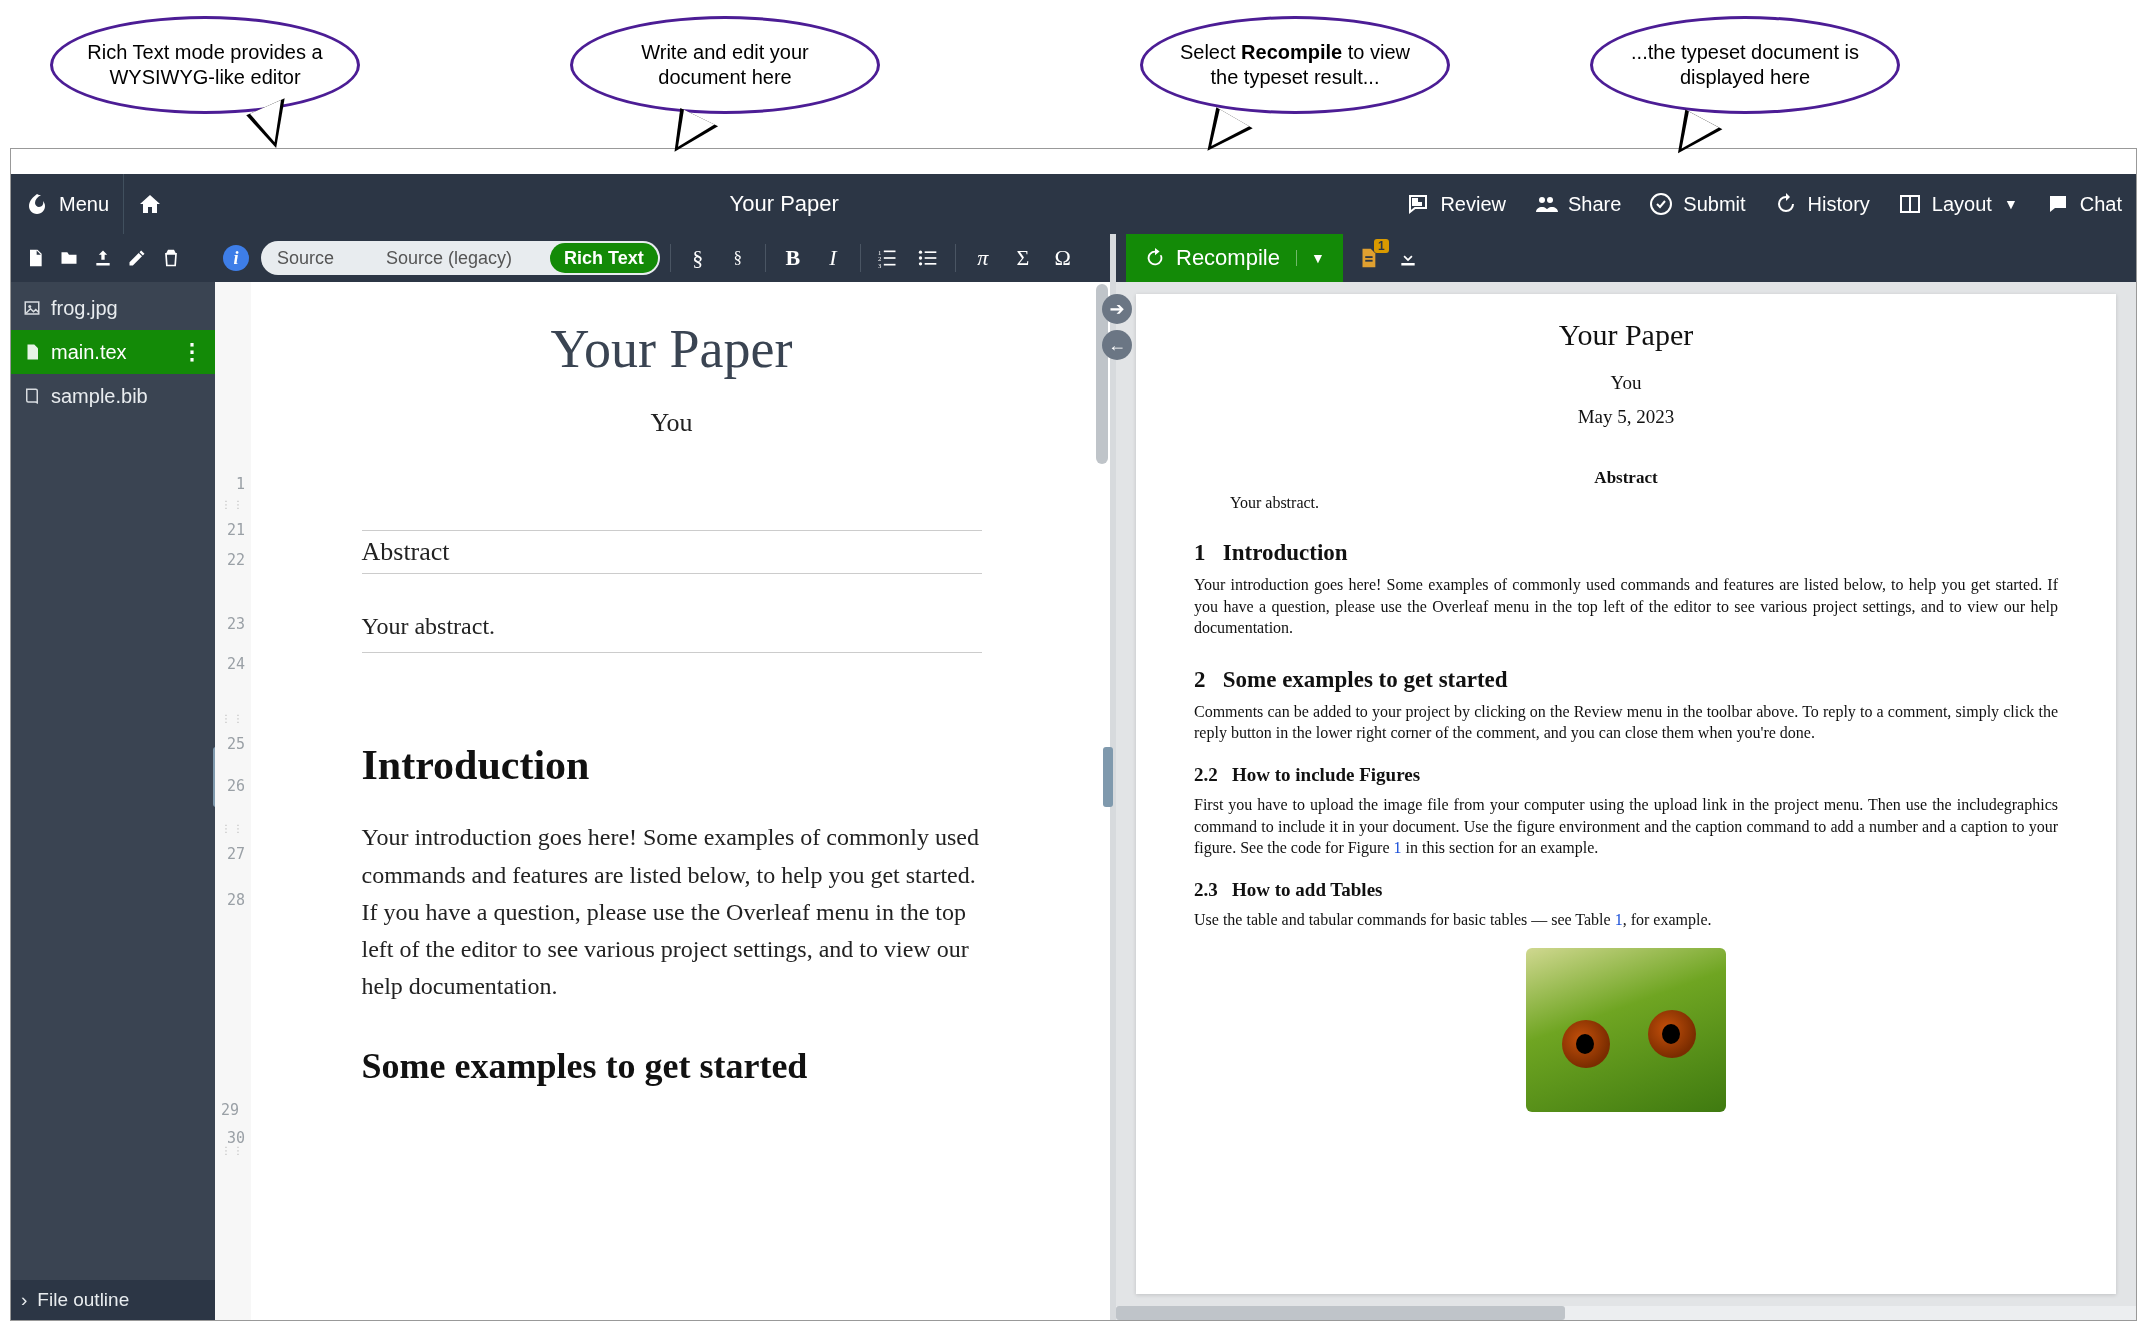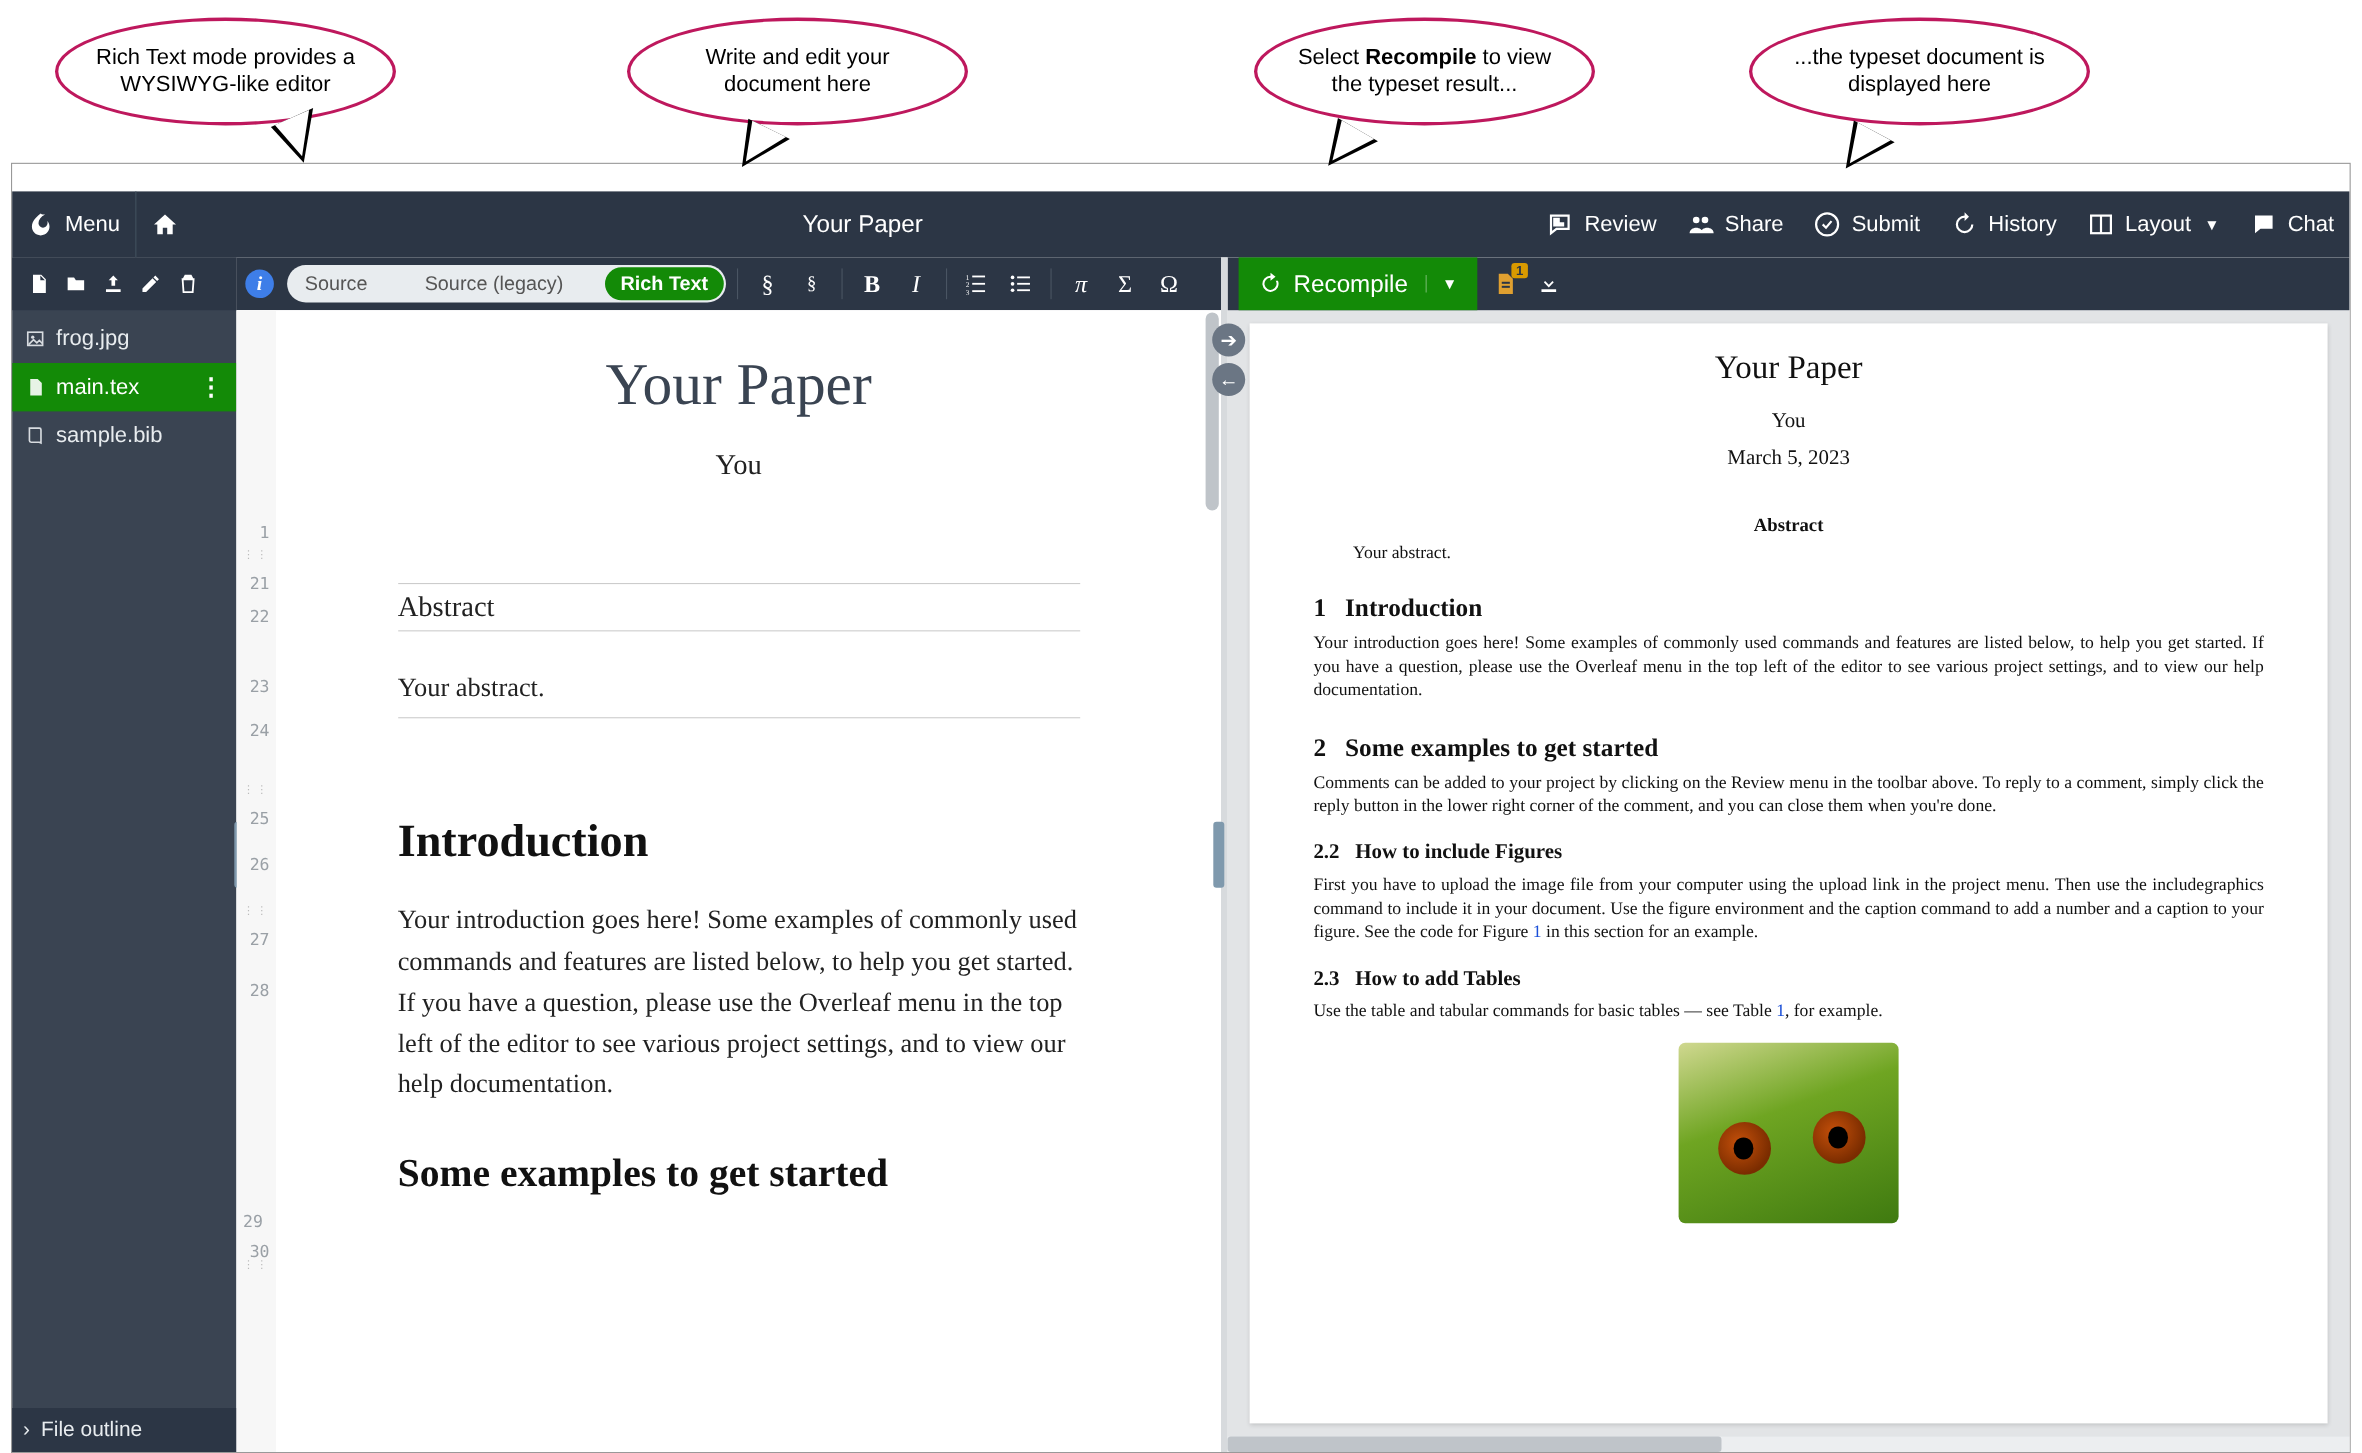--- a/index.html
+++ b/index.html
@@ -2,21 +2,21 @@
 <html><head>
 <meta charset="utf-8">
 <style>
   * { box-sizing: border-box; margin: 0; padding: 0; }
   html, body { width: 100%; height: 100%; font-family: -apple-system, BlinkMacSystemFont, "Segoe UI", Helvetica, Arial, sans-serif; overflow: hidden; }
   body { position: relative; }
 
   
   .callout {
     position: absolute; z-index: 1000;
-    background: white; border: 3px solid #be185d; border-radius: 50%;
+    background: white; border: 3px solid #4c1d95; border-radius: 50%;
     width: 310px; height: 98px;
     display: flex; align-items: center; justify-content: center;
     text-align: center; font-size: 20px; padding: 8px 30px;
     line-height: 1.25;
   }
   .callout .tail {
     position: absolute; bottom: -36px; width: 0; height: 0;
     border-left: 14px solid transparent;
     border-right: 28px solid transparent;
     border-top: 42px solid black;
@@ -349,21 +349,21 @@
         <div class="pdf-ticon">
           <svg width="20" height="20" viewBox="0 0 24 24" fill="white">
               <path d="M12 3v10l4-4 1.4 1.4L12 16 6.6 10.4 8 9l4 4V3h0zM4 18h16v3H4z"></path>
             </svg>
         </div>
       </div>
       <div class="pdf-view">
         <div class="pdf-page">
           <div class="ptitle">Your Paper</div>
           <div class="pauth">You</div>
-          <div class="pdate">March 5, 2023</div>
+          <div class="pdate">May 5, 2023</div>
           <div class="pabs">Abstract</div>
           <div class="pabstxt">Your abstract.</div>
           <h2><span>1</span>&nbsp;&nbsp;&nbsp;<span>Introduction</span></h2>
           <p>Your introduction goes here! Some examples of commonly used commands and features are listed below, to help you get started. If you have a question, please use the Overleaf menu in the top left of the editor to see various project settings, and to view our help documentation.</p>
           <h2><span>2</span>&nbsp;&nbsp;&nbsp;<span>Some examples to get started</span></h2>
           <p>Comments can be added to your project by clicking on the Review menu in the toolbar above. To reply to a comment, simply click the reply button in the lower right corner of the comment, and you can close them when you're done.</p>
           <h3><span>2.2</span>&nbsp;&nbsp;&nbsp;<span>How to include Figures</span></h3>
           <p><span>First you have to upload the image file from your computer using the upload link in the project menu. Then use the includegraphics command to include it in your document. Use the figure environment and the caption command to add a number and a caption to your figure. See the code for Figure </span><a href="#">1</a><span> in this section for an example.</span></p>
           <h3><span>2.3</span>&nbsp;&nbsp;&nbsp;<span>How to add Tables</span></h3>
           <p><span>Use the table and tabular commands for basic tables — see Table </span><a href="#">1</a><span>, for example.</span></p>

